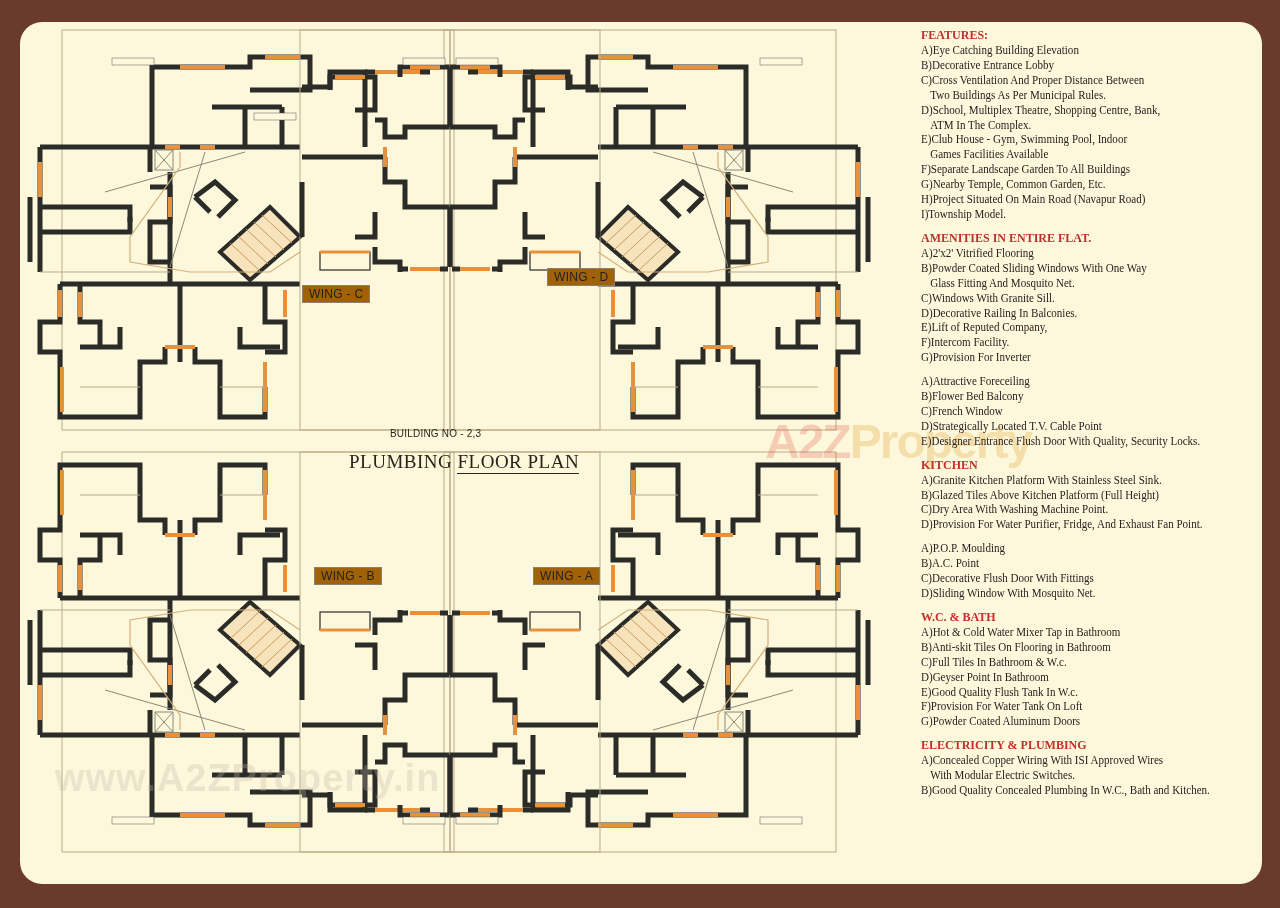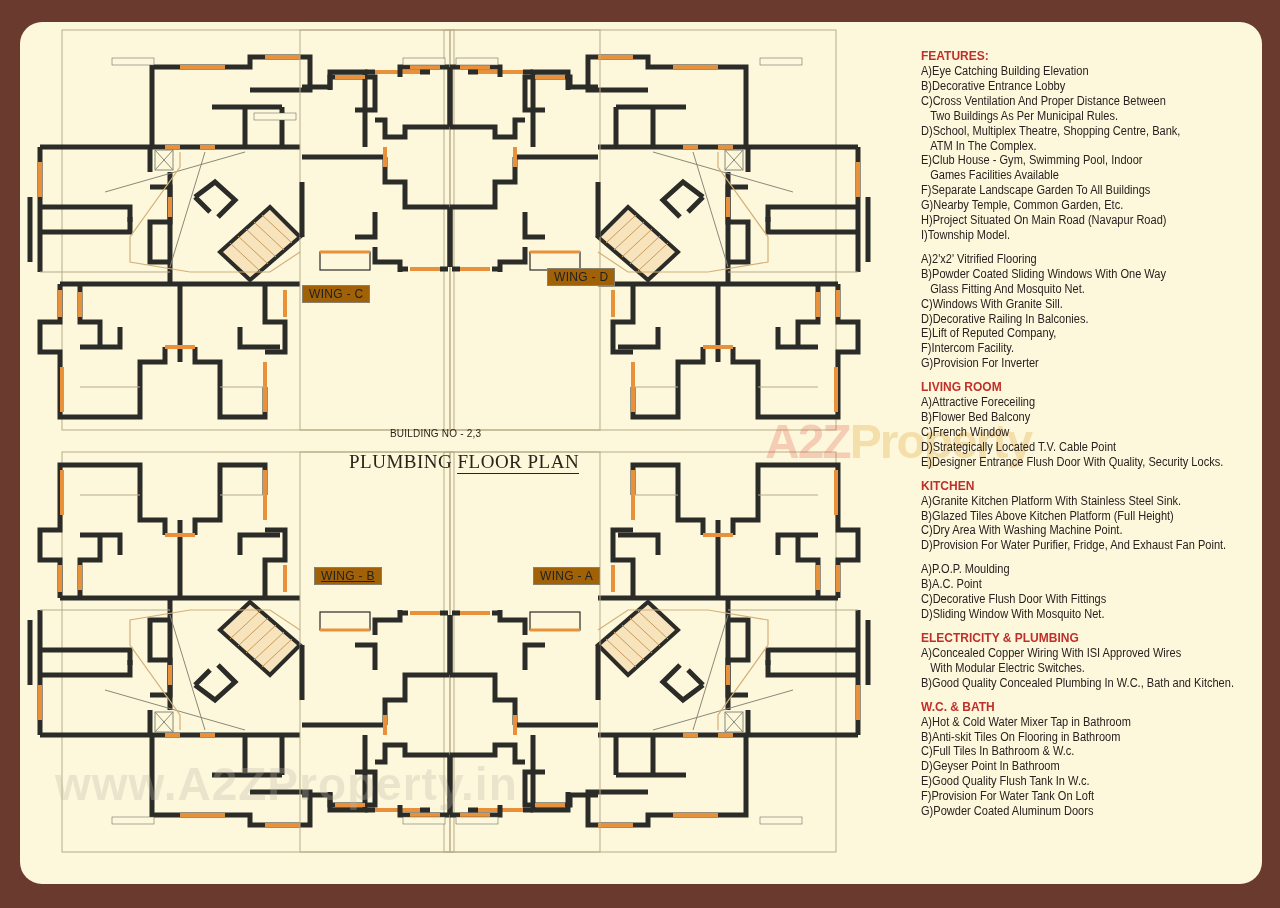--- a/index.html
+++ b/index.html
@@ -1,29 +1,29 @@
 <!DOCTYPE html>
 <html><head>
 <meta charset="utf-8">
 <style>
   html,body{margin:0;padding:0;}
   body{width:1280px;height:908px;background:#6a3a2e;position:relative;overflow:hidden;font-family:"Liberation Sans",sans-serif;}
   .card{position:absolute;left:20px;top:22px;width:1242px;height:862px;background:#fdf8dc;border-radius:22px;overflow:hidden;}
   .plan{position:absolute;left:0;top:0;}
-  .specs{position:absolute;left:901px;top:27px;width:345px;font-family:Liberation Sans, sans-serif;font-stretch:condensed;}
+  .specs{position:absolute;left:901px;top:6px;width:345px;font-family:Liberation Serif, serif;font-stretch:condensed;}
   .sec{margin-bottom:9px;}
   .sec h3{margin:0;font-size:12px;line-height:15px;color:#c0302a;font-weight:bold;letter-spacing:0;}
   .sec .item{font-size:12px;line-height:14.9px;color:#2a2020;white-space:nowrap;transform:scaleX(0.92);transform-origin:left;}
   .sec .item.cont{padding-left:10px;}
   .title1{position:absolute;left:370px;top:406px;font-size:10px;color:#2b2318;font-weight:normal;letter-spacing:0.2px;}
   .title2{position:absolute;left:329px;top:429px;font-family:"Liberation Serif",serif;font-size:19px;color:#2b2318;letter-spacing:0.5px;}
   .title2 .u{border-bottom:1.5px solid #2b2318;padding-bottom:1px;}
   .wing{position:absolute;font-size:12px;color:#222;border:1px solid #8a8070;padding:1px 6px;background:#a16207;letter-spacing:0.3px;}
   .wm-big{position:absolute;left:745px;top:392px;font-size:48px;font-weight:bold;letter-spacing:-2px;opacity:0.28;pointer-events:none;white-space:nowrap;}
-  .wm-url{position:absolute;left:35px;top:735px;font-size:46px;font-weight:bold;color:#bfb8a8;opacity:0.3;letter-spacing:1px;pointer-events:none;white-space:nowrap;}
+  .wm-url{position:absolute;left:35px;top:735px;font-size:38px;font-weight:bold;color:#bfb8a8;opacity:0.3;letter-spacing:1px;pointer-events:none;white-space:nowrap;}
 </style>
 </head>
 <body>
 
 <div class="card">
 
   <svg class="plan" width="900" height="862" viewBox="0 0 900 862">
     <defs>
       <g id="quad">
 
@@ -148,80 +148,80 @@
   </div>
   <div class="wm-url">www.A2ZProperty.in</div>
 
   <div class="title1">BUILDING NO - 2,3</div>
   <div class="title2">
     <span>PLUMBING </span><span class="u">FLOOR PLAN</span>
   </div>
 
   <div class="wing" style="left:282px;top:263px;">WING - C</div>
   <div class="wing" style="left:527px;top:246px;">WING - D</div>
-  <div class="wing" style="left:294px;top:545px;text-decoration:underline;">WING - B</div>
+  <div class="wing" style="left:294px;top:545px;">WING - B</div>
   <div class="wing" style="left:513px;top:545px;">WING - A</div>
 
   <div class="specs">
     <div class="sec">
       <h3>FEATURES:</h3>
       <div class="item">A)Eye Catching Building Elevation</div>
       <div class="item">B)Decorative Entrance Lobby</div>
       <div class="item">C)Cross Ventilation And Proper Distance Between</div>
       <div class="item cont">Two Buildings As Per Municipal Rules.</div>
       <div class="item">D)School, Multiplex Theatre, Shopping Centre, Bank,</div>
       <div class="item cont">ATM In The Complex.</div>
       <div class="item">E)Club House - Gym, Swimming Pool, Indoor</div>
       <div class="item cont">Games Facilities Available</div>
       <div class="item">F)Separate Landscape Garden To All Buildings</div>
       <div class="item">G)Nearby Temple, Common Garden, Etc.</div>
       <div class="item">H)Project Situated On Main Road (Navapur Road)</div>
       <div class="item">I)Township Model.</div>
     </div>
     <div class="sec">
+      <h3>AMENITIES IN ENTIRE FLAT.</h3>
       <div class="item">A)2'x2' Vitrified Flooring</div>
       <div class="item">B)Powder Coated Sliding Windows With One Way</div>
       <div class="item cont">Glass Fitting And Mosquito Net.</div>
       <div class="item">C)Windows With Granite Sill.</div>
       <div class="item">D)Decorative Railing In Balconies.</div>
       <div class="item">E)Lift of Reputed Company,</div>
       <div class="item">F)Intercom Facility.</div>
       <div class="item">G)Provision For Inverter</div>
     </div>
     <div class="sec">
-      <h3>LIVING ROOM</h3>
       <div class="item">A)Attractive Foreceiling</div>
       <div class="item">B)Flower Bed Balcony</div>
       <div class="item">C)French Window</div>
       <div class="item">D)Strategically Located T.V. Cable Point</div>
       <div class="item">E)Designer Entrance Flush Door With Quality, Security Locks.</div>
     </div>
     <div class="sec">
       <h3>KITCHEN</h3>
       <div class="item">A)Granite Kitchen Platform With Stainless Steel Sink.</div>
       <div class="item">B)Glazed Tiles Above Kitchen Platform (Full Height)</div>
       <div class="item">C)Dry Area With Washing Machine Point.</div>
       <div class="item">D)Provision For Water Purifier, Fridge, And Exhaust Fan Point.</div>
     </div>
     <div class="sec">
       <div class="item">A)P.O.P. Moulding</div>
       <div class="item">B)A.C. Point</div>
       <div class="item">C)Decorative Flush Door With Fittings</div>
       <div class="item">D)Sliding Window With Mosquito Net.</div>
-    </div>
-    <div class="sec">
-      <h3>ELECTRICITY &amp; PLUMBING</h3>
-      <div class="item">A)Concealed Copper Wiring With ISI Approved Wires</div>
-      <div class="item cont">With Modular Electric Switches.</div>
-      <div class="item">B)Good Quality Concealed Plumbing In W.C., Bath and Kitchen.</div>
     </div>
     <div class="sec">
       <h3>W.C. &amp; BATH</h3>
       <div class="item">A)Hot &amp; Cold Water Mixer Tap in Bathroom</div>
       <div class="item">B)Anti-skit Tiles On Flooring in Bathroom</div>
       <div class="item">C)Full Tiles In Bathroom &amp; W.c.</div>
       <div class="item">D)Geyser Point In Bathroom</div>
       <div class="item">E)Good Quality Flush Tank In W.c.</div>
       <div class="item">F)Provision For Water Tank On Loft</div>
       <div class="item">G)Powder Coated Aluminum Doors</div>
     </div>
+    <div class="sec">
+      <h3>ELECTRICITY &amp; PLUMBING</h3>
+      <div class="item">A)Concealed Copper Wiring With ISI Approved Wires</div>
+      <div class="item cont">With Modular Electric Switches.</div>
+      <div class="item">B)Good Quality Concealed Plumbing In W.C., Bath and Kitchen.</div>
+    </div>
   </div>
 </div>
 
 </body></html>

